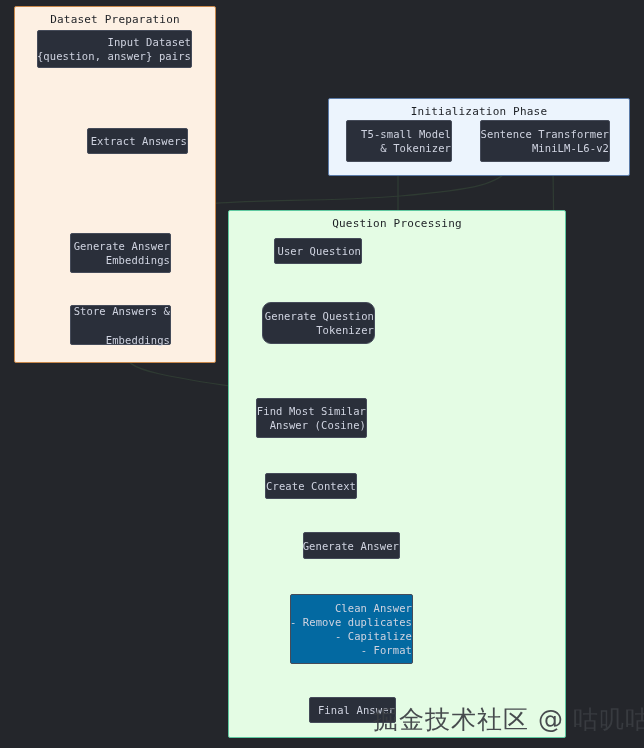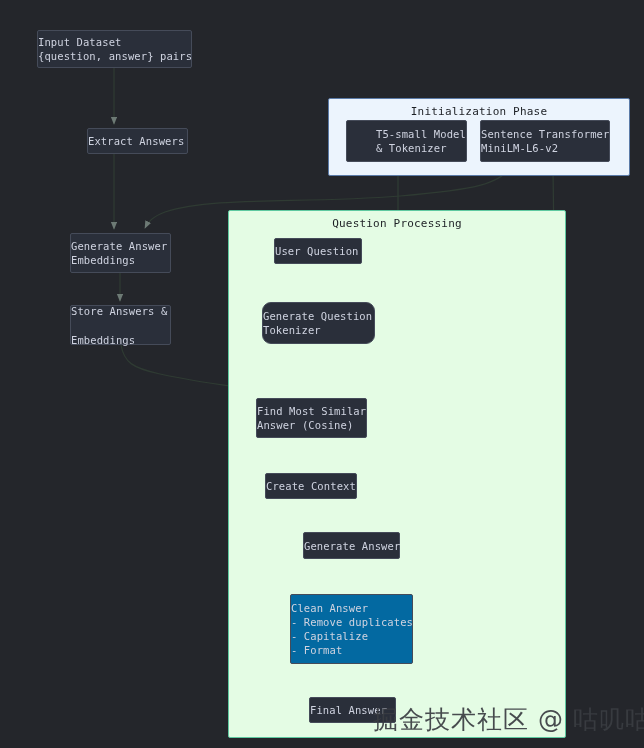--- a/index.html
+++ b/index.html
@@ -43,21 +43,21 @@
     position: absolute;
     box-sizing: border-box;
     background: #2a2f3a;
     border: 1px solid #454b59;
     border-radius: 2px;
     color: #cfd3e0;
     font-size: 10.5px;
     line-height: 14px;
     display: flex;
     flex-direction: column;
-    align-items: flex-start;
+    align-items: flex-end;
     justify-content: center;
     text-align: center;
     white-space: pre;
     letter-spacing: 0.1px;
   }
   .node span { display: block; }
   .watermark {
     position: absolute;
     font-family: "DejaVu Sans", "Liberation Sans", sans-serif;
     font-size: 25px;
@@ -88,32 +88,35 @@
       <path d="M553,162 C553,210 557,270 545,296 C534,318 470,320 380,321"></path>
       <path d="M315,344 L313,394"></path>
       <path d="M311,438 L311,469"></path>
       <path d="M311,499 C311,515 315,522 327,528"></path>
       <path d="M398,162 L398,505 C398,520 390,524 378,528"></path>
       <path d="M351,559 L351,590"></path>
       <path d="M352,664 L352,693"></path>
     </g>
   </svg>
 
+  <div class="cluster" id="cl-0" style="left: 14px; top: 6px; width: 202px; height: 357px; background: rgb(253, 240, 227); border-color: rgb(200, 135, 74);">
+    <div class="cluster-title" style="top: 6px;">Dataset Preparation</div>
+  </div>
   <div class="cluster" id="cl-1" style="left: 328px; top: 98px; width: 302px; height: 78px; background: rgb(236, 244, 253); border-color: rgb(91, 123, 168);">
     <div class="cluster-title" style="top: 6px;">Initialization Phase</div>
   </div>
   <div class="cluster" id="cl-2" style="left: 228px; top: 210px; width: 338px; height: 528px; background: rgb(228, 252, 228); border-color: rgb(94, 201, 160);">
     <div class="cluster-title" style="top: 6px;">Question Processing</div>
   </div>
 
   <div class="node" id="nd-0" style="left: 37px; top: 30px; width: 155px; height: 38px; background: rgb(42, 47, 58); color: rgb(207, 211, 224);"><span>Input Dataset</span><span>{question, answer} pairs</span></div>
   <div class="node" id="nd-1" style="left: 64px; top: 128px; width: 101px; height: 26px; background: rgb(42, 47, 58); color: rgb(207, 211, 224); margin-left: 23px;"><span>Extract Answers</span></div>
   <div class="node" id="nd-2" style="left: 70px; top: 233px; width: 101px; height: 40px; background: rgb(42, 47, 58); color: rgb(207, 211, 224);"><span>Generate Answer</span><span>Embeddings</span></div>
   <div class="node" id="nd-3" style="left: 70px; top: 305px; width: 101px; height: 40px; background: rgb(42, 47, 58); color: rgb(207, 211, 224); gap: 15px;"><span>Store Answers &amp;</span><span>Embeddings</span></div>
-  <div class="node" id="nd-4" style="left: 346px; top: 120px; width: 121px; height: 42px; background: rgb(42, 47, 58); color: rgb(207, 211, 224); padding-left: 29px;"><span>T5-small Model</span><span>&amp; Tokenizer</span></div>
+  <div class="node" id="nd-4" style="left: 346px; top: 120px; width: 106px; height: 42px; background: rgb(42, 47, 58); color: rgb(207, 211, 224); padding-left: 29px;"><span>T5-small Model</span><span>&amp; Tokenizer</span></div>
   <div class="node" id="nd-5" style="left: 480px; top: 120px; width: 130px; height: 42px; background: rgb(42, 47, 58); color: rgb(207, 211, 224);"><span>Sentence Transformer</span><span>MiniLM-L6-v2</span></div>
   <div class="node" id="nd-6" style="left: 274px; top: 238px; width: 88px; height: 26px; background: rgb(42, 47, 58); color: rgb(207, 211, 224);"><span>User Question</span></div>
   <div class="node" id="nd-7" style="left: 262px; top: 302px; width: 113px; height: 42px; background: rgb(42, 47, 58); color: rgb(207, 211, 224); border-radius: 9px;"><span>Generate Question</span><span>Tokenizer</span></div>
   <div class="node" id="nd-9" style="left: 265px; top: 473px; width: 92px; height: 26px; background: rgb(42, 47, 58); color: rgb(207, 211, 224);"><span>Create Context</span></div>
   <div class="node" id="nd-8" style="left: 256px; top: 398px; width: 111px; height: 40px; background: rgb(42, 47, 58); color: rgb(207, 211, 224);"><span>Find Most Similar</span><span>Answer (Cosine)</span></div>
   <div class="node" id="nd-10" style="left: 303px; top: 532px; width: 97px; height: 27px; background: rgb(42, 47, 58); color: rgb(207, 211, 224);"><span>Generate Answer</span></div>
   <div class="node" id="nd-11" style="left: 290px; top: 594px; width: 123px; height: 70px; background: #0369a1; color: rgb(207, 211, 224);"><span>Clean Answer</span><span>- Remove duplicates</span><span>- Capitalize</span><span>- Format</span></div>
   <div class="node" id="nd-12" style="left: 309px; top: 697px; width: 87px; height: 26px; background: rgb(42, 47, 58); color: rgb(207, 211, 224);"><span>Final Answer</span></div>
 
   <div class="watermark" style="left: 373px; top: 703px;">掘金技术社区 @ 咕叽咕叽鲁</div>

